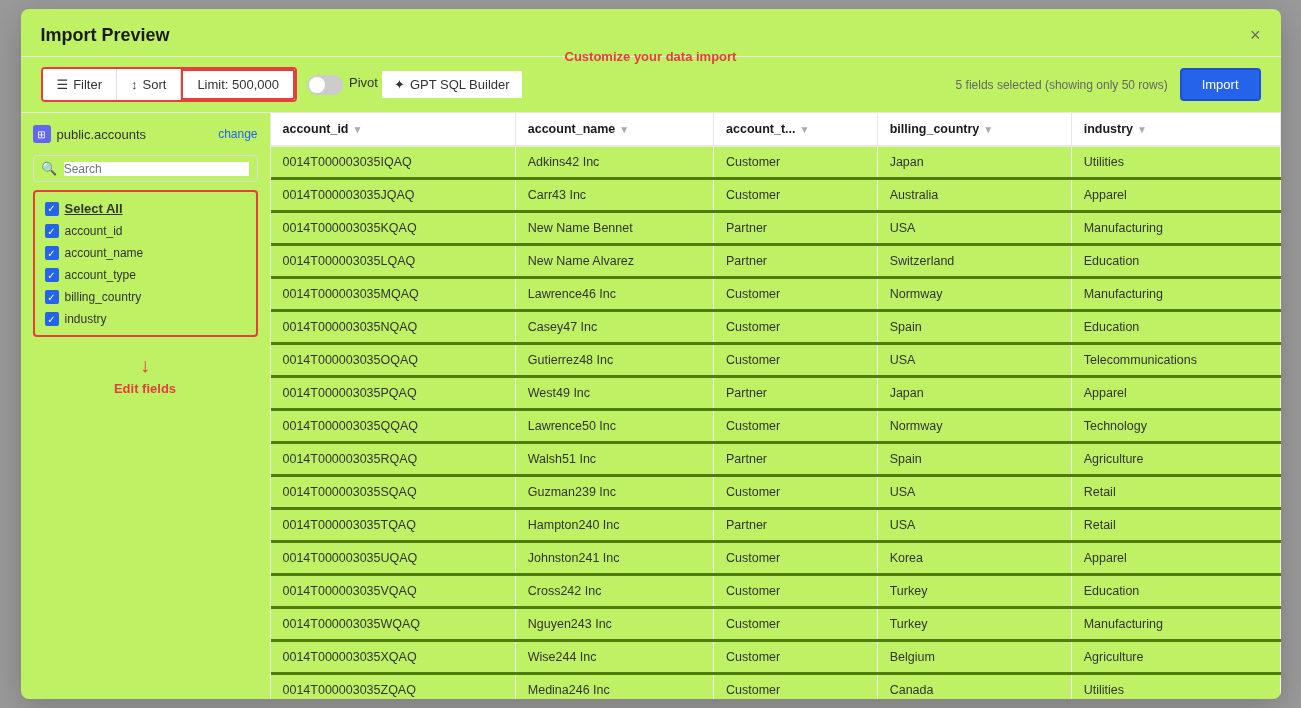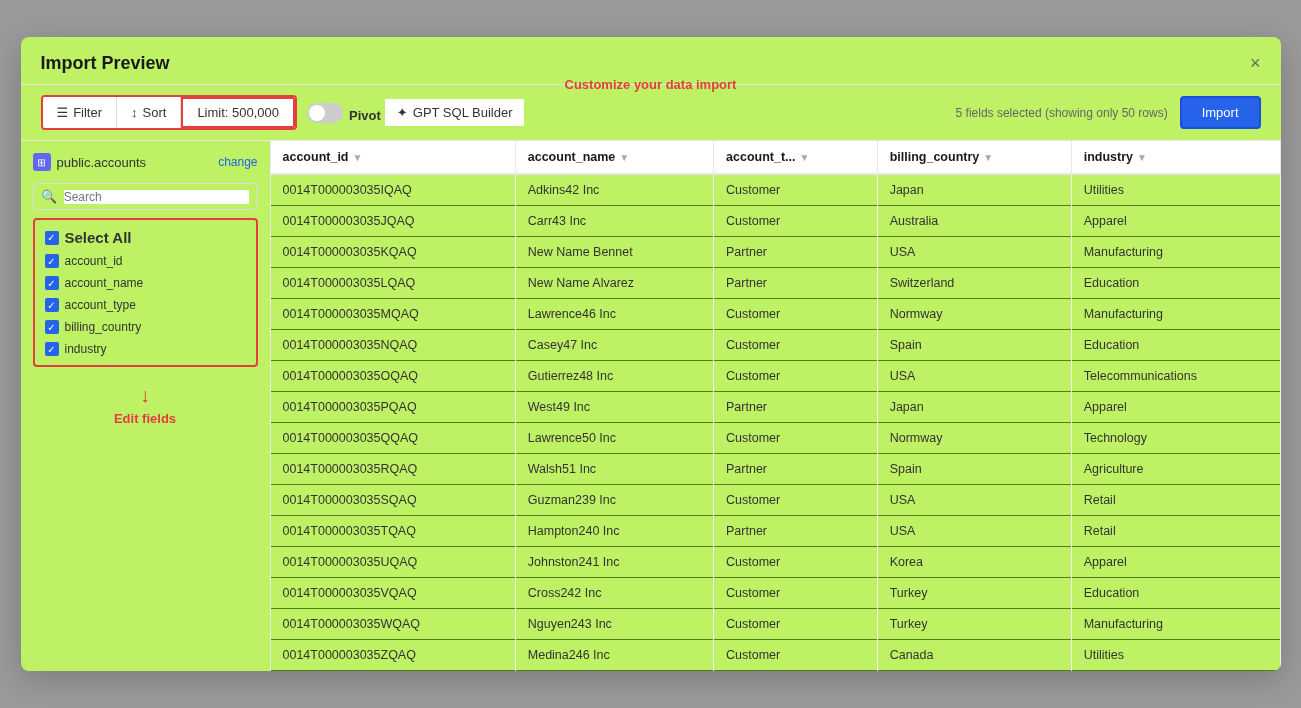--- a/index.html
+++ b/index.html
@@ -11,21 +11,21 @@
     .modal-header { display: flex; align-items: center; justify-content: space-between; padding: 16px 20px 10px; border-bottom: 1px solid #e8e8e8; }
     .modal-title { font-size: 18px; font-weight: 600; color: #1a1a1a; }
     .close-btn { background: none; border: none; font-size: 18px; cursor: pointer; color: #666; }
 
     .toolbar { display: flex; align-items: center; padding: 10px 20px; gap: 0; border-bottom: 1px solid #e8e8e8; position: relative; }
     .customize-label { position: absolute; top: -8px; left: 50%; transform: translateX(-50%); color: #e53e3e; font-weight: 600; font-size: 13px; white-space: nowrap; }
     .toolbar-group { display: flex; border: 2px solid #e53e3e; border-radius: 4px; overflow: hidden; }
     .toolbar-btn { display: flex; align-items: center; gap: 5px; padding: 6px 14px; background: #fff; border: none; border-right: 1px solid #ddd; cursor: pointer; font-size: 13px; color: #333; }
     .toolbar-btn:last-child { border-right: none; }
     .limit-btn { border: 2px solid #e53e3e !important; }
-    .pivot-area { display: flex; align-items: flex-end; gap: 6px; margin-left: 10px; font-weight: bold; }
+    .pivot-area { display: flex; align-items: flex-start; gap: 6px; margin-left: 10px; }
     .toggle { width: 36px; height: 20px; background: #ccc; border-radius: 10px; position: relative; cursor: pointer; }
     .toggle-knob { width: 16px; height: 16px; background: #fff; border-radius: 50%; position: absolute; top: 2px; left: 2px; }
     .gpt-btn { display: flex; align-items: center; gap: 5px; padding: 6px 12px; background: #fff; border: none; cursor: pointer; font-size: 13px; color: #333; margin-left: 4px; }
     .spacer { flex: 1; }
     .fields-info { font-size: 12px; color: #666; margin-right: 12px; }
     .import-btn { background: #2563eb; color: #fff; border: 2px solid #1d4ed8; border-radius: 4px; padding: 7px 20px; font-size: 13px; font-weight: 400; cursor: pointer; }
 
     .main-content { display: flex; flex: 1; overflow: hidden; }
 
     .sidebar { width: 250px; min-width: 250px; border-right: 1px solid #e8e8e8; padding: 12px; display: flex; flex-direction: column; gap: 8px; }
@@ -33,32 +33,32 @@
     .sidebar-table-name { font-size: 13px; font-weight: 500; color: #333; display: flex; align-items: center; gap: 6px; }
     .table-icon { width: 18px; height: 18px; background: #6366f1; border-radius: 3px; display: flex; align-items: center; justify-content: center; color: #fff; font-size: 10px; }
     .change-link { color: #2563eb; font-size: 12px; cursor: pointer; text-decoration: none; }
     .search-box { display: flex; align-items: center; border: 1px solid #ddd; border-radius: 4px; padding: 5px 8px; gap: 6px; }
     .search-box input { border: none; outline: none; font-size: 12px; flex: 1; color: #888; }
     .field-list { border: 2px solid #e53e3e; border-radius: 4px; padding: 6px; display: flex; flex-direction: column; gap: 2px; }
     .field-item { display: flex; align-items: center; gap: 6px; padding: 3px 4px; border-radius: 3px; cursor: pointer; }
     .checkbox { width: 14px; height: 14px; background: #2563eb; border: none; border-radius: 2px; display: flex; align-items: center; justify-content: center; }
     .checkbox::after { content: '✓'; color: #fff; font-size: 10px; }
     .field-label { font-size: 12px; color: #333; }
-    .field-label.select-all { font-weight: 600; font-size: 15px; }
+    .field-label.select-all { font-weight: 600; font-size: 13px; text-decoration: underline; }
 
     .edit-fields-area { display: flex; flex-direction: column; align-items: center; margin-top: 10px; gap: 6px; }
     .arrow-down { color: #e53e3e; font-size: 20px; line-height: 1; }
     .edit-fields-label { color: #e53e3e; font-weight: 600; font-size: 13px; }
 
     .data-area { flex: 1; overflow: auto; }
     table { width: 100%; border-collapse: collapse; font-size: 12.5px; }
     thead th { background: #fff; border-bottom: 2px solid #e8e8e8; border-right: 1px solid #e8e8e8; padding: 9px 12px; text-align: left; font-weight: 600; color: #1a1a1a; white-space: nowrap; position: sticky; top: 0; z-index: 1; }
     thead th .col-header { display: flex; align-items: center; gap: 4px; }
     thead th .sort-icon { color: #aaa; font-size: 10px; }
-    tbody tr { border-bottom: 1px solid #4d7c0f; }
+    tbody tr { border-bottom: 3px solid #4d7c0f; }
     tbody td { padding: 8px 12px; border-right: 1px solid #f0f0f0; color: #333; white-space: nowrap; }
   </style>
 </head>
 <body>
 
 <div class="modal-overlay">
   <div class="modal">
 
     <div class="modal-header">
       <span class="modal-title">Import Preview</span>
@@ -277,20 +277,27 @@
                 <td>Education</td>
               </tr>
               <tr>
                 <td>0014T000003035WQAQ</td>
                 <td>Nguyen243 Inc</td>
                 <td>Customer</td>
                 <td>Turkey</td>
                 <td>Manufacturing</td>
               </tr>
               <tr>
+                <td>0014T000003035XQAQ</td>
+                <td>Wise244 Inc</td>
+                <td>Customer</td>
+                <td>Belgium</td>
+                <td>Agriculture</td>
+              </tr>
+              <tr>
                 <td>0014T000003035ZQAQ</td>
                 <td>Medina246 Inc</td>
                 <td>Customer</td>
                 <td>Canada</td>
                 <td>Utilities</td>
               </tr>
             </tbody>
         </table>
       </div>
     </div>

